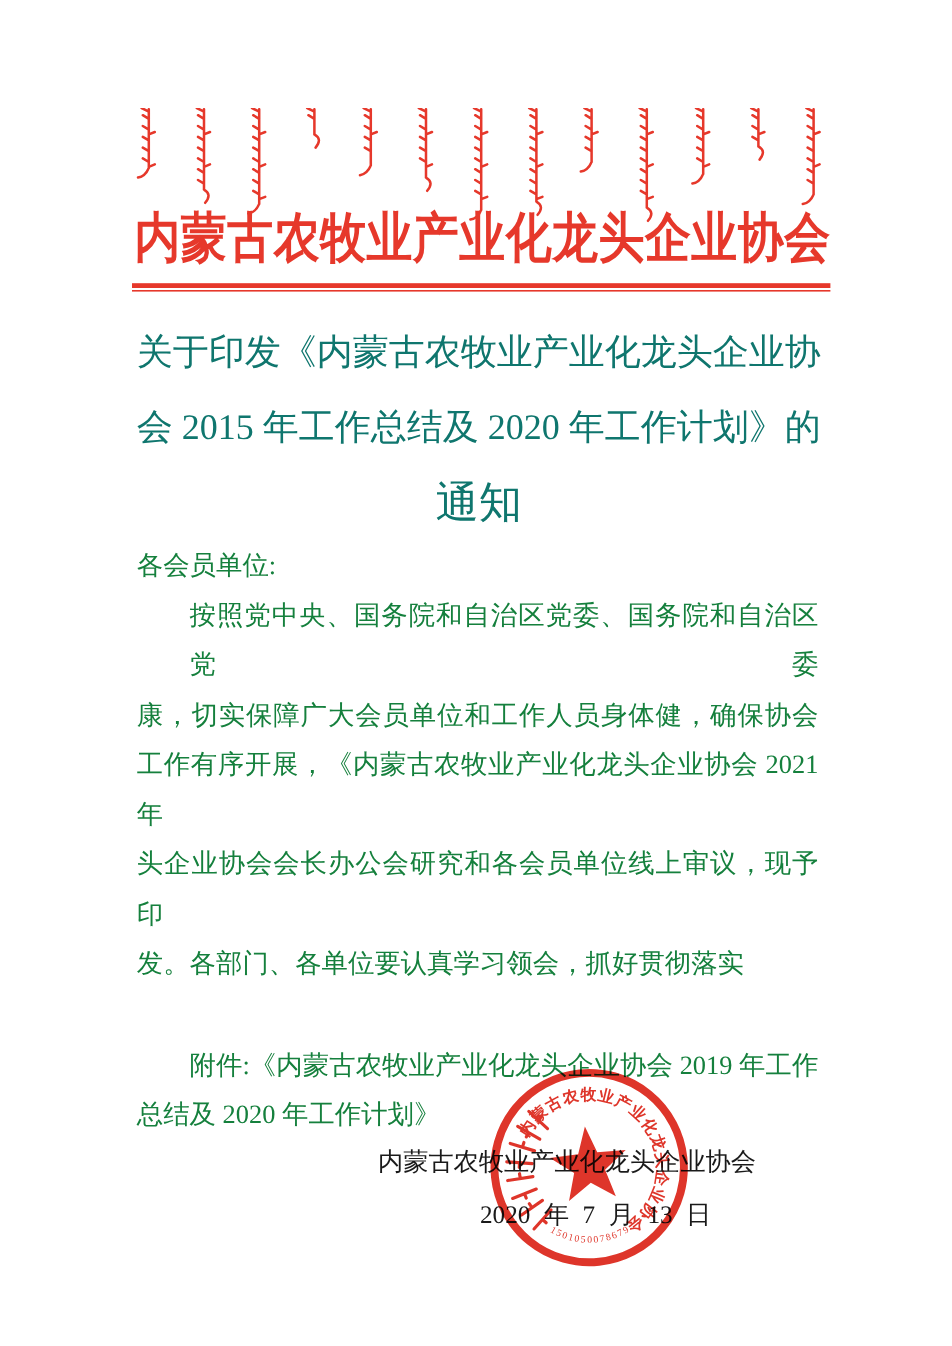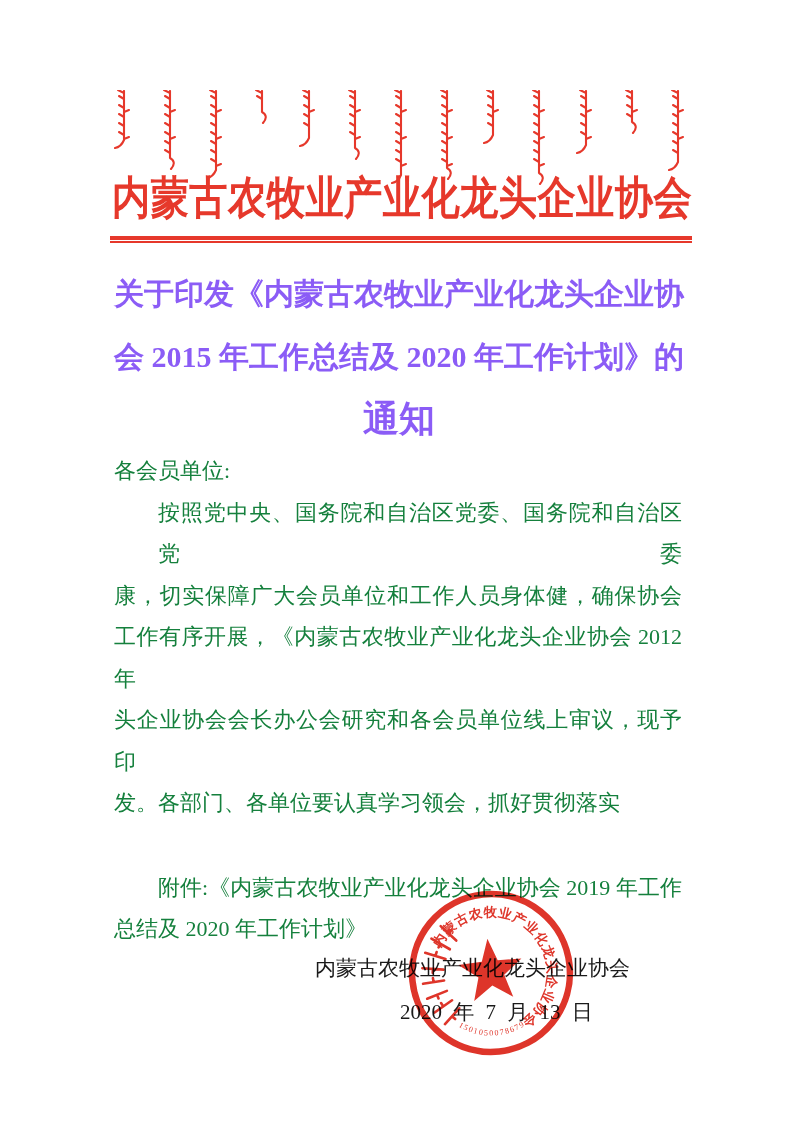--- a/index.html
+++ b/index.html
@@ -17,21 +17,21 @@
     position:absolute;left:112px;top:172px;width:676px;
     font-size:45px;font-weight:bold;color:#e6382b;line-height:52px;white-space:nowrap;
     transform:scaleX(0.85);transform-origin:left center;letter-spacing:0.5px;
   }
   
   .red-rule{
     position:absolute;left:110px;top:236px;width:582px;height:7px;
     background:linear-gradient(#e6382b 0,#e6382b 4px,#ffffff 4px,#ffffff 5.5px,#e6382b 5.5px,#e6382b 7px);
   }
   
-  .doc-title{position:absolute;left:114px;top:262px;width:570px;line-height:63px;font-weight:bold;color:#8b5cf6;}
+  .doc-title{position:absolute;left:114px;top:262px;width:570px;line-height:63px;font-weight:normal;color:#0f766e;}
   .doc-title .t-line{font-size:30px;text-align:justify;text-align-last:justify;}
   .doc-title .t-center{font-size:36px;text-align:left;text-align-last:center;}
   
   .body-block{position:absolute;left:114px;top:450px;width:568px;font-size:22px;line-height:41.5px;color:#15803d;}
   .b-line{width:100%;}
   .j{text-align:justify;text-align-last:justify;}
   .indent{padding-left:44px;box-sizing:border-box;}
   .spacer{height:43px;}
   .attach1{padding-left:44px;box-sizing:border-box;}
   
@@ -97,21 +97,21 @@
   <div class="doc-title">
     <div class="t-line">关于印发《内蒙古农牧业产业化龙头企业协</div>
     <div class="t-line">会 2015 年工作总结及 2020 年工作计划》的</div>
     <div class="t-center">通知</div>
   </div>
 
   <div class="body-block">
     <div class="b-line">各会员单位:</div>
     <div class="b-line indent j">按照党中央、国务院和自治区党委、国务院和自治区党委</div>
     <div class="b-line j">康，切实保障广大会员单位和工作人员身体健，确保协会</div>
-    <div class="b-line j">工作有序开展，《内蒙古农牧业产业化龙头企业协会 2012 年</div>
+    <div class="b-line j">工作有序开展，《内蒙古农牧业产业化龙头企业协会 2021 年</div>
     <div class="b-line j">头企业协会会长办公会研究和各会员单位线上审议，现予印</div>
     <div class="b-line">发。各部门、各单位要认真学习领会，抓好贯彻落实</div>
     <div class="spacer"></div>
     <div class="b-line attach1 j">附件:《内蒙古农牧业产业化龙头企业协会 2019 年工作</div>
     <div class="b-line">总结及 2020 年工作计划》</div>
   </div>
 
   <div class="signature">内蒙古农牧业产业化龙头企业协会</div>
   <div class="date">2020 年 7 月 13 日</div>
 

